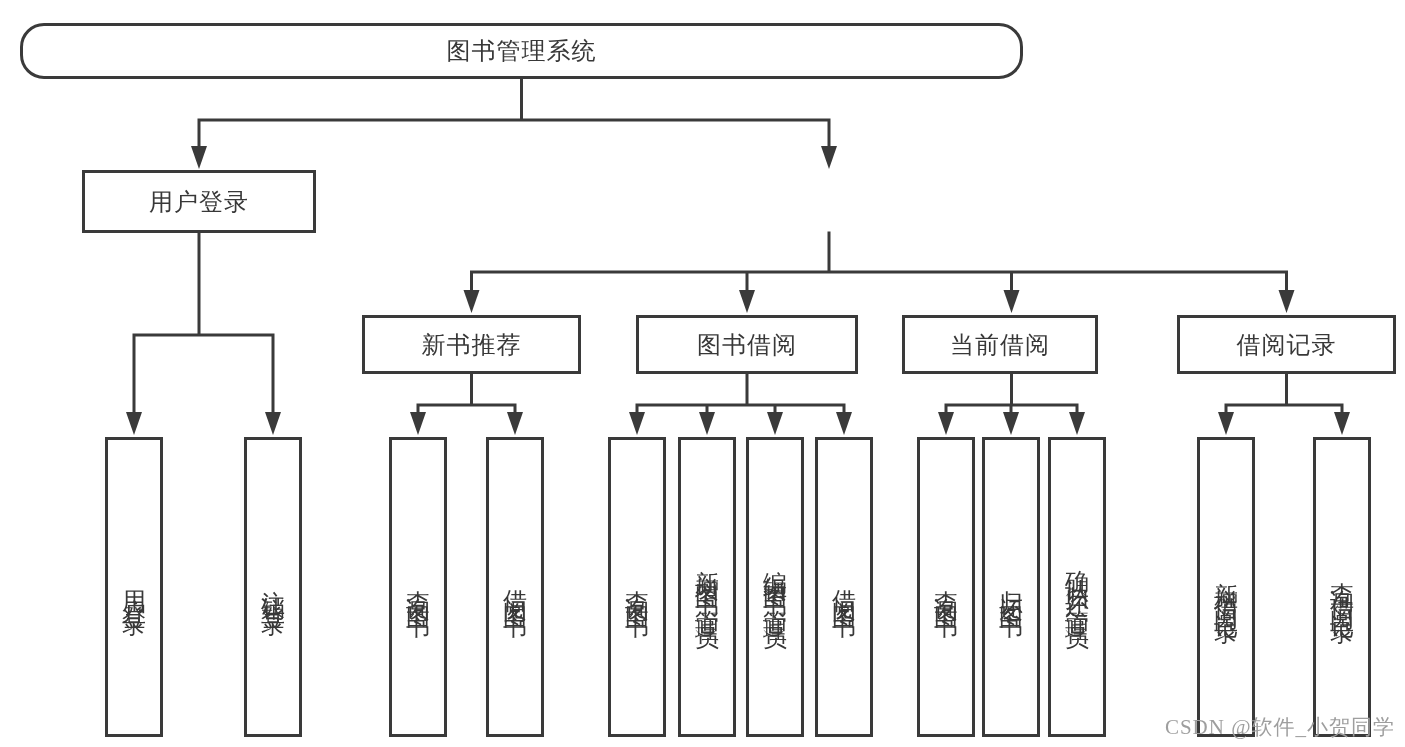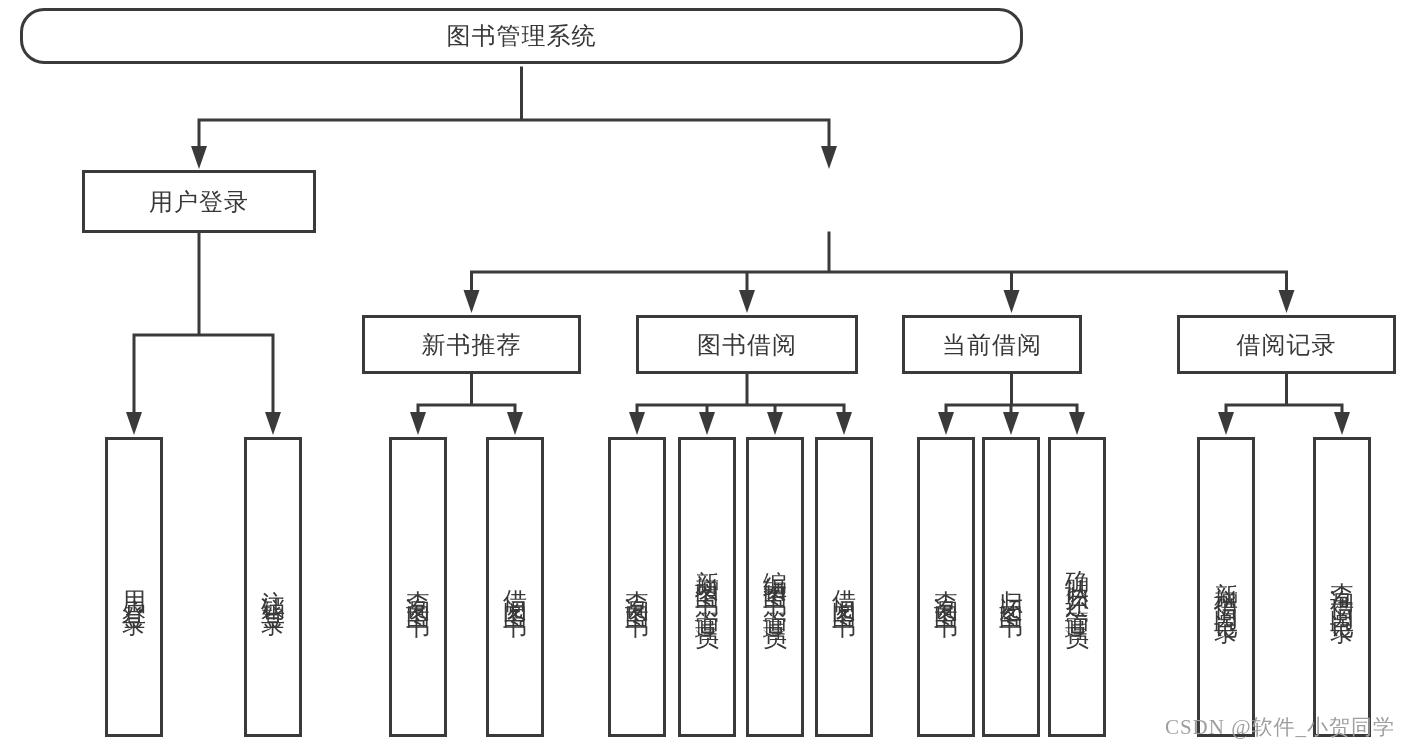--- a/index.html
+++ b/index.html
@@ -83,35 +83,35 @@
       <polygon points="1069,412 1085,412 1077,435"></polygon>
     </g>
 
     <g>
       <path d="M1286.5 374 L1286.5 405 M1226 405 L1342 405 M1226 405 L1226 414 M1342 405 L1342 414"></path>
       <polygon points="1218,412 1234,412 1226,435"></polygon>
       <polygon points="1334,412 1350,412 1342,435"></polygon>
     </g>
   </svg>
 
-  <div class="node node-h" style="left:20px;top:8px;width:1003px;height:56px;border-radius:24px;">
+  <div class="node node-h" style="left:20px;top:23px;width:1003px;height:56px;border-radius:24px;">
     <span>图书管理系统</span>
   </div>
 
   <div class="node node-h" style="left:82px;top:170px;width:234px;height:63px;">
     <span>用户登录</span>
   </div>
 
   <div class="node node-h" style="left:362px;top:315px;width:219px;height:59px;">
     <span>新书推荐</span>
   </div>
   <div class="node node-h" style="left:636px;top:315px;width:222px;height:59px;">
     <span>图书借阅</span>
   </div>
-  <div class="node node-h" style="left:902px;top:315px;width:180px;height:59px;">
+  <div class="node node-h" style="left:902px;top:315px;width:196px;height:59px;">
     <span>当前借阅</span>
   </div>
   <div class="node node-h" style="left:1177px;top:315px;width:219px;height:59px;">
     <span>借阅记录</span>
   </div>
 
   <div class="node leaf" style="left:105px;">
     <span>用户登录</span>
   </div>
   <div class="node leaf" style="left:244px;">

